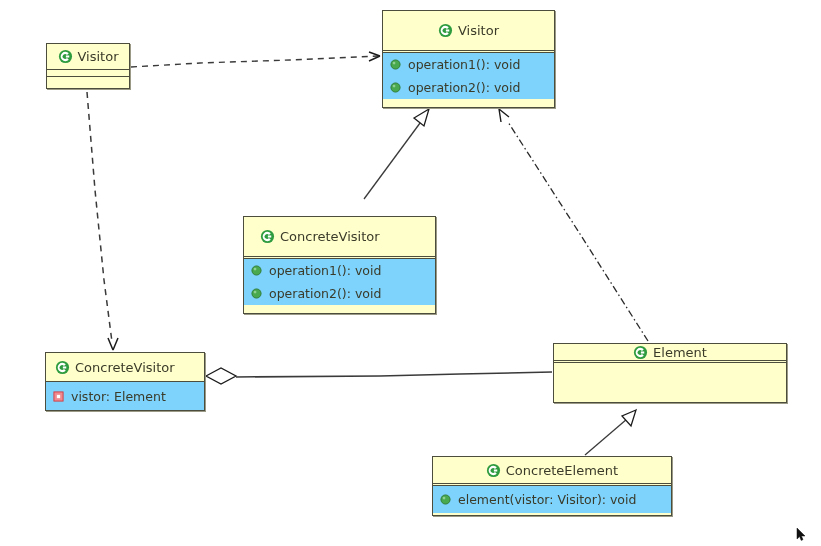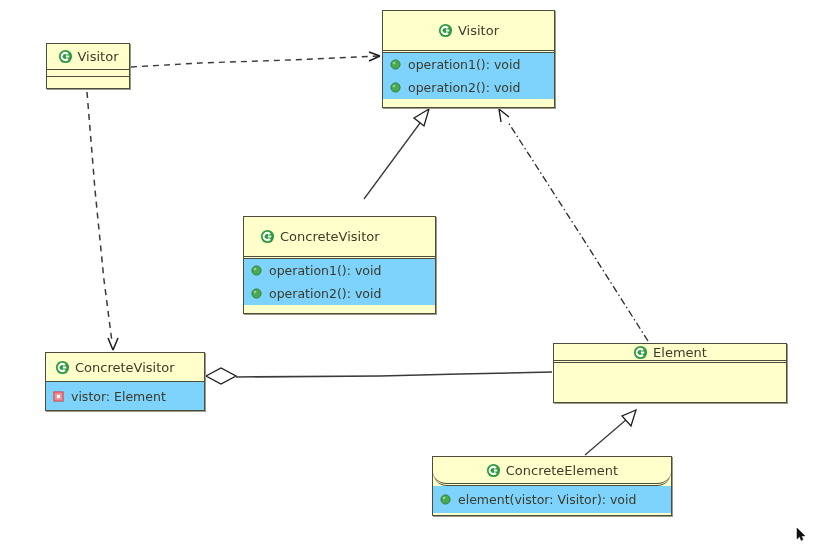--- a/index.html
+++ b/index.html
@@ -233,21 +233,21 @@
       <svg class="icon-class" viewBox="0 0 16 16">
         <circle cx="8" cy="8" r="7" fill="#2e9b3f"></circle>
         <path d="M11.5 4.6 A5 5 0 1 0 11.5 11.4 L9.6 9.6 A2.6 2.6 0 1 1 9.6 6.4 Z" fill="#ffffff"></path>
         <rect x="8.4" y="6.9" width="3.6" height="2.2" fill="#ffffff"></rect>
       </svg>
       <span class="uml-title">Element</span>
     </div>
   </div>
 
   <div class="uml-class" style="left:432px; top:456px; width:240px; height:60px;">
-    <div class="uml-header dbl" style="height:29px;border-radius:14px;">
+    <div class="uml-header dbl" style="height:29px;">
       <svg class="icon-class" viewBox="0 0 16 16">
         <circle cx="8" cy="8" r="7" fill="#2e9b3f"></circle>
         <path d="M11.5 4.6 A5 5 0 1 0 11.5 11.4 L9.6 9.6 A2.6 2.6 0 1 1 9.6 6.4 Z" fill="#ffffff"></path>
         <rect x="8.4" y="6.9" width="3.6" height="2.2" fill="#ffffff"></rect>
       </svg>
       <span class="uml-title">ConcreteElement</span>
     </div>
     <div class="uml-compartment">
       <div class="uml-row" style="height:27px;">
         <svg class="icon-method" viewBox="0 0 12 12">

